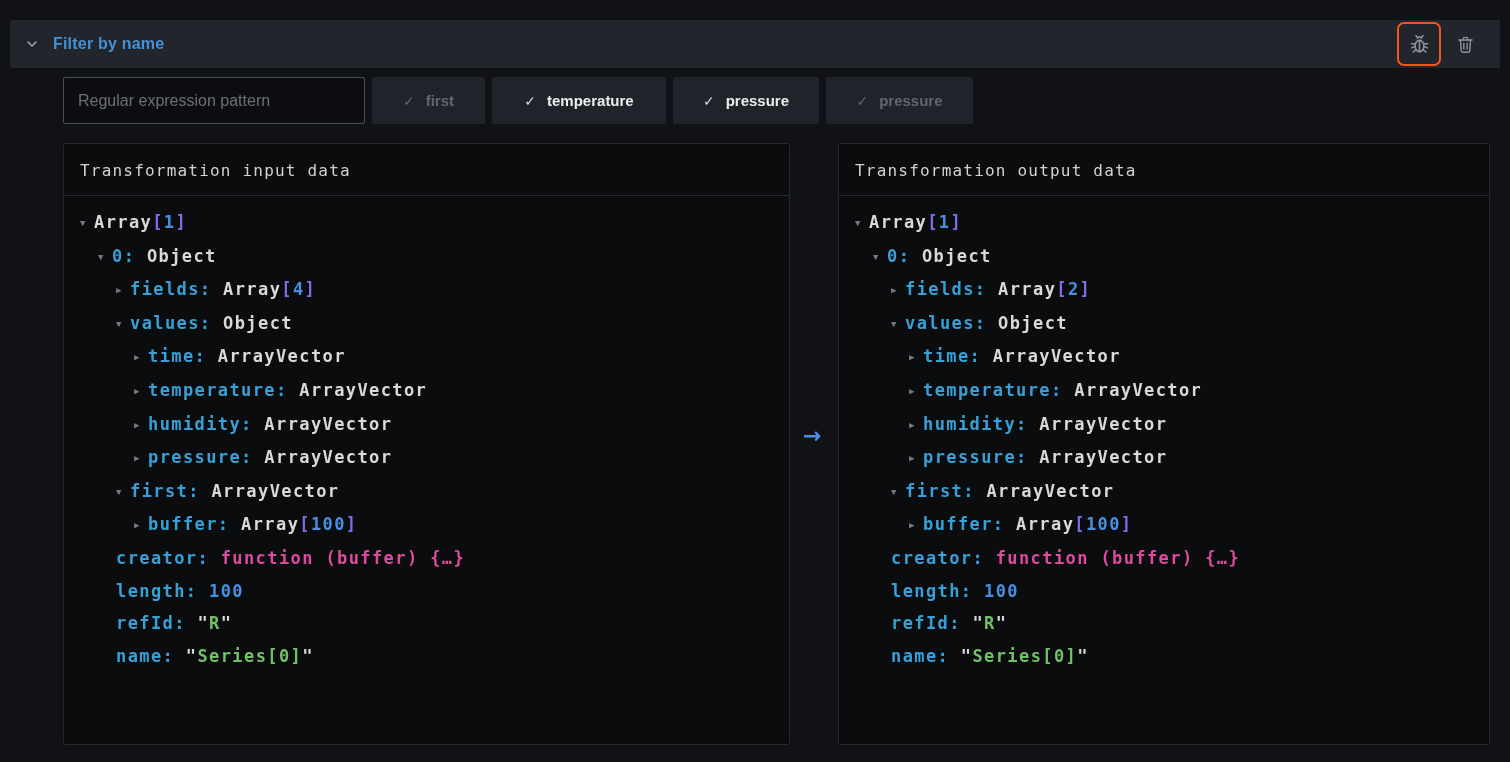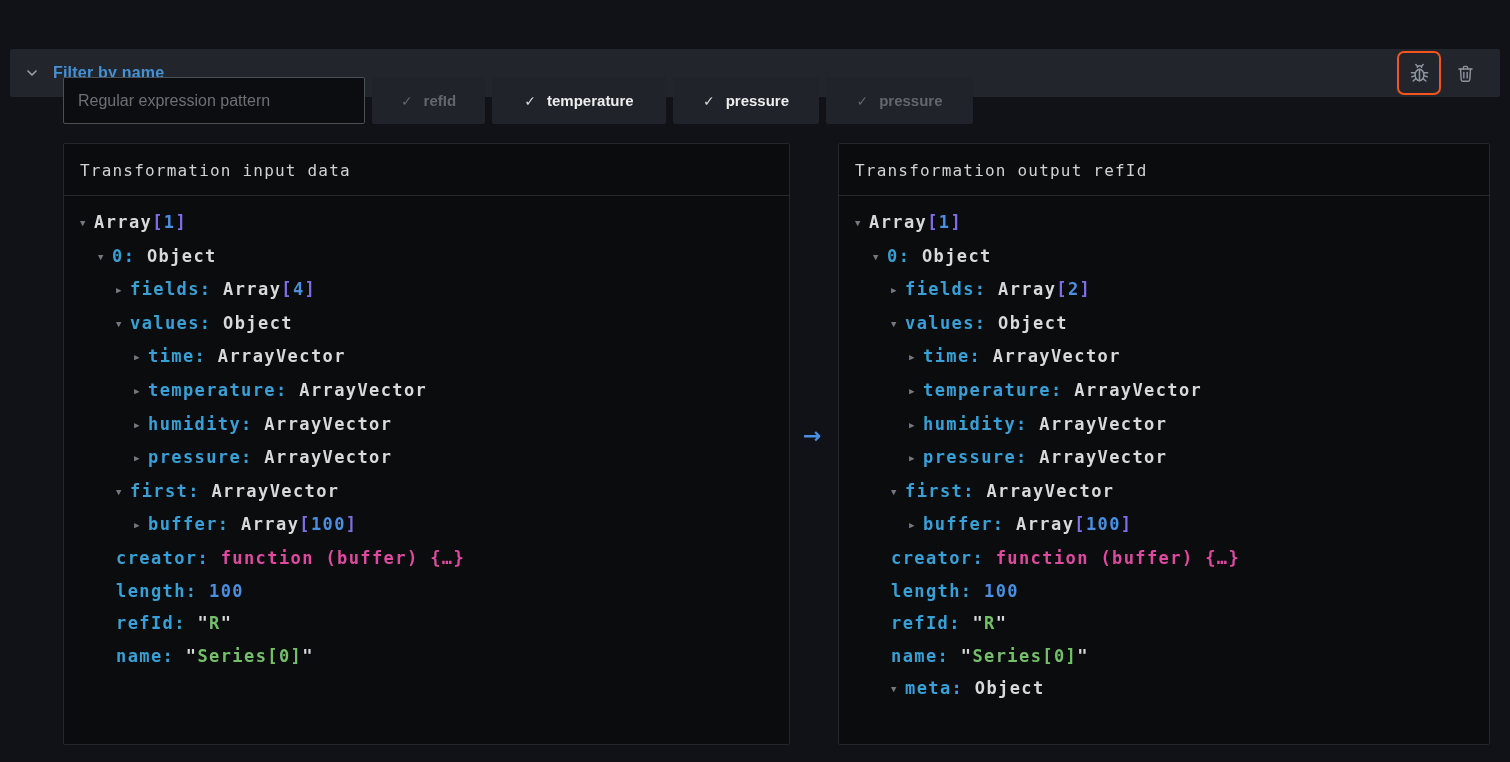--- a/index.html
+++ b/index.html
@@ -4,21 +4,21 @@
 <style>
   html,body{margin:0;padding:0;}
   body{
     width:1510px;height:762px;position:relative;overflow:hidden;
     background:#111217;font-family:"Liberation Sans",sans-serif;
   }
   
   .header-bar{
     position:absolute;left:10px;top:20px;width:1490px;height:48px;
     background:#22252b;border-radius:2px;display:flex;align-items:center;
-    padding:0 18px 0 14px;box-sizing:border-box;margin-top:29px;
+    padding:0 18px 0 14px;box-sizing:border-box;
   }
   .hdr-title{color:#4591d6;font-weight:700;font-size:16px;margin-left:13px;letter-spacing:.2px;}
   .hdr-spacer{flex:1;}
   .icon-btn{background:none;border:none;padding:0;display:flex;align-items:center;justify-content:center;cursor:pointer;}
   .bug-btn{width:44px;height:44px;border:2px solid #f4541e;border-radius:7px;box-sizing:border-box;margin-right:7px;}
   .trash-btn{width:34px;height:40px;}
   
   .row2{position:absolute;left:63px;top:77px;height:47px;display:flex;gap:7px;}
   .field-label{
     width:195px;background:#22252b;border-radius:2px;display:flex;align-items:center;
@@ -108,21 +108,21 @@
       </svg>
     </span>
   </button>
 </div>
 
 <div class="row2">
   <input class="regex-input" type="text" placeholder="Regular expression pattern" style="">
   <div style="display:flex;gap:7px;">
       <button class="toggle-btn off" style="width: 113px;">
         <span class="check">✓</span>
-        <span>refId</span>
+        <span>first</span>
       </button>
       <button class="toggle-btn on" style="width: 174px;">
         <span class="check">✓</span>
         <span>temperature</span>
       </button>
       <button class="toggle-btn on" style="width: 146px;">
         <span class="check">✓</span>
         <span>pressure</span>
       </button>
       <button class="toggle-btn off" style="width: 147px;">
@@ -148,31 +148,30 @@
       <div class="json-row" style="padding-left: 52px;"><span class="sg-key">creator: </span><span class="sg-fn">function (buffer) {…}</span></div>
       <div class="json-row" style="padding-left: 52px;"><span class="sg-key">length: </span><span class="sg-num">100</span></div>
       <div class="json-row" style="padding-left: 52px;"><span class="sg-key">refId: </span><span class="sg-quote">"</span><span class="sg-str">R</span><span class="sg-quote">"</span></div>
       <div class="json-row" style="padding-left: 52px;"><span class="sg-key">name: </span><span class="sg-quote">"</span><span class="sg-str">Series[0]</span><span class="sg-quote">"</span></div>
     </div>
 </div>
 
 <span class="transform-arrow">→</span>
 
 <div class="panel output">
-  <div class="panel-title">Transformation output refId</div>
+  <div class="panel-title">Transformation output data</div>
   <div class="tree">
       <div class="json-row" style="padding-left: 16px;"><span class="tg">▼</span><span class="sg-type">Array</span><span class="sg-bracket">[</span><span class="sg-num">1</span><span class="sg-bracket">]</span></div>
       <div class="json-row" style="padding-left: 34px;"><span class="tg">▼</span><span class="sg-key">0: </span><span class="sg-type">Object</span></div>
       <div class="json-row" style="padding-left: 52px;"><span class="tg">▶</span><span class="sg-key">fields: </span><span class="sg-type">Array</span><span class="sg-bracket">[</span><span class="sg-num">2</span><span class="sg-bracket">]</span></div>
       <div class="json-row" style="padding-left: 52px;"><span class="tg">▼</span><span class="sg-key">values: </span><span class="sg-type">Object</span></div>
       <div class="json-row" style="padding-left: 70px;"><span class="tg">▶</span><span class="sg-key">time: </span><span class="sg-type">ArrayVector</span></div>
       <div class="json-row" style="padding-left: 70px;"><span class="tg">▶</span><span class="sg-key">temperature: </span><span class="sg-type">ArrayVector</span></div>
       <div class="json-row" style="padding-left: 70px;"><span class="tg">▶</span><span class="sg-key">humidity: </span><span class="sg-type">ArrayVector</span></div>
       <div class="json-row" style="padding-left: 70px;"><span class="tg">▶</span><span class="sg-key">pressure: </span><span class="sg-type">ArrayVector</span></div>
       <div class="json-row" style="padding-left: 52px;"><span class="tg">▼</span><span class="sg-key">first: </span><span class="sg-type">ArrayVector</span></div>
       <div class="json-row" style="padding-left: 70px;"><span class="tg">▶</span><span class="sg-key">buffer: </span><span class="sg-type">Array</span><span class="sg-bracket">[</span><span class="sg-num">100</span><span class="sg-bracket">]</span></div>
       <div class="json-row" style="padding-left: 52px;"><span class="sg-key">creator: </span><span class="sg-fn">function (buffer) {…}</span></div>
       <div class="json-row" style="padding-left: 52px;"><span class="sg-key">length: </span><span class="sg-num">100</span></div>
       <div class="json-row" style="padding-left: 52px;"><span class="sg-key">refId: </span><span class="sg-quote">"</span><span class="sg-str">R</span><span class="sg-quote">"</span></div>
       <div class="json-row" style="padding-left: 52px;"><span class="sg-key">name: </span><span class="sg-quote">"</span><span class="sg-str">Series[0]</span><span class="sg-quote">"</span></div>
-      <div class="json-row" style="padding-left: 52px;"><span class="tg">▼</span><span class="sg-key">meta: </span><span class="sg-type">Object</span></div>
     </div>
 </div>
 
 </body></html>

